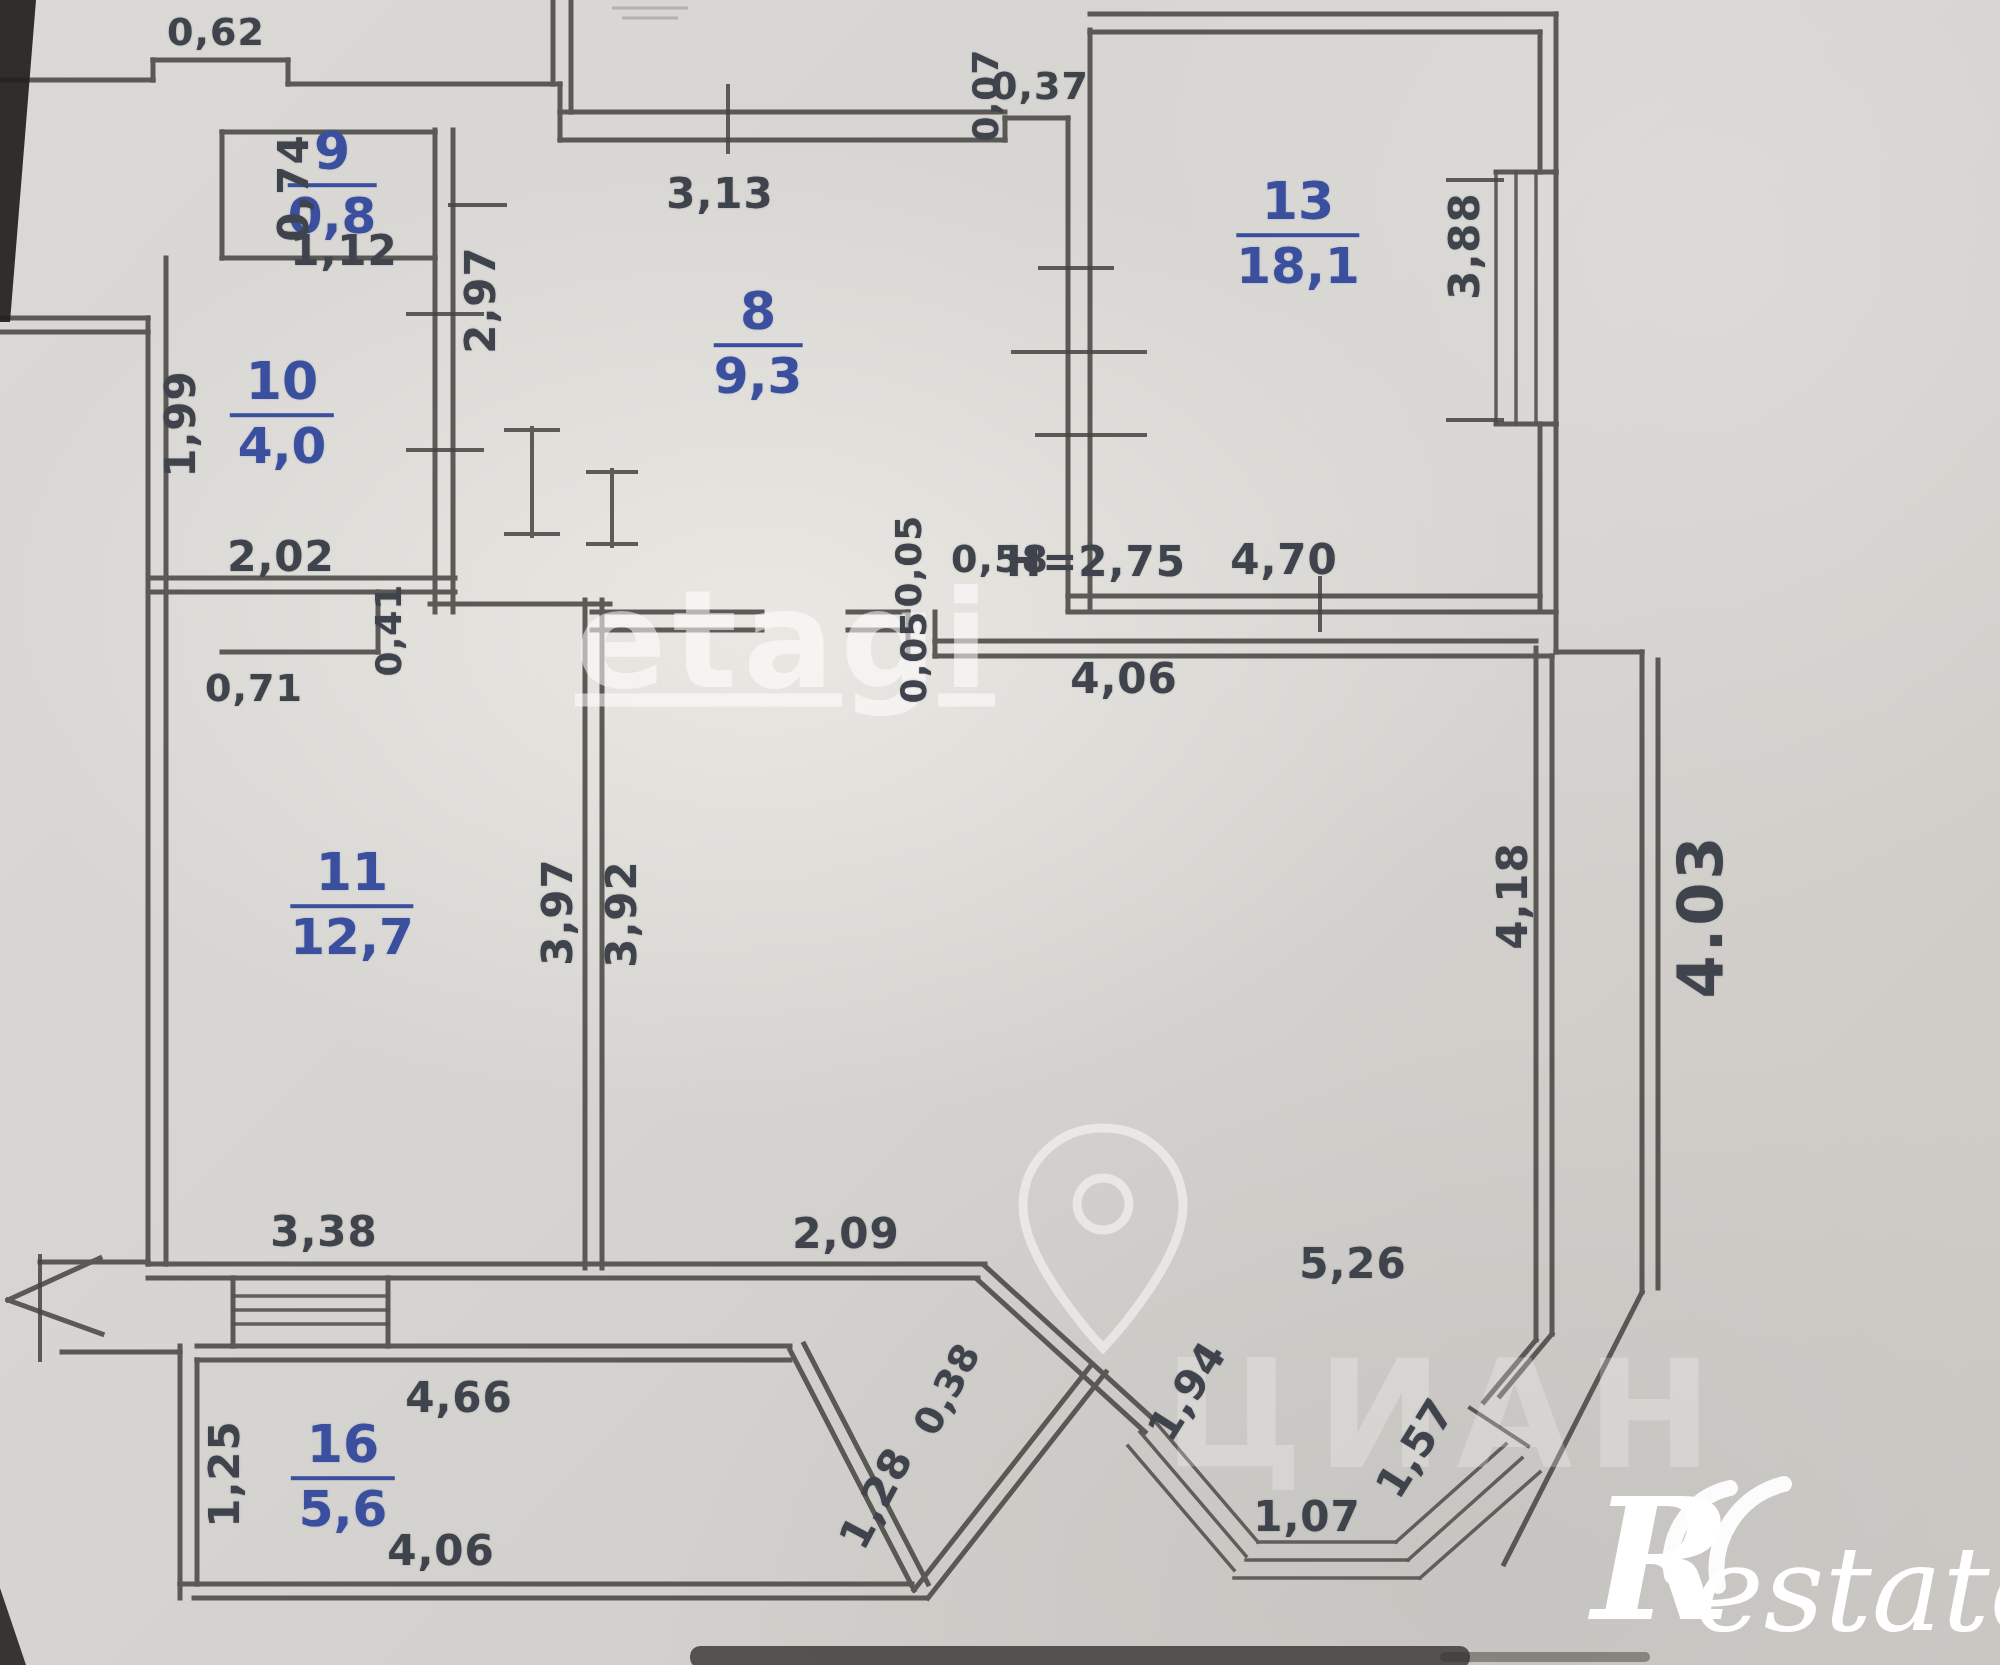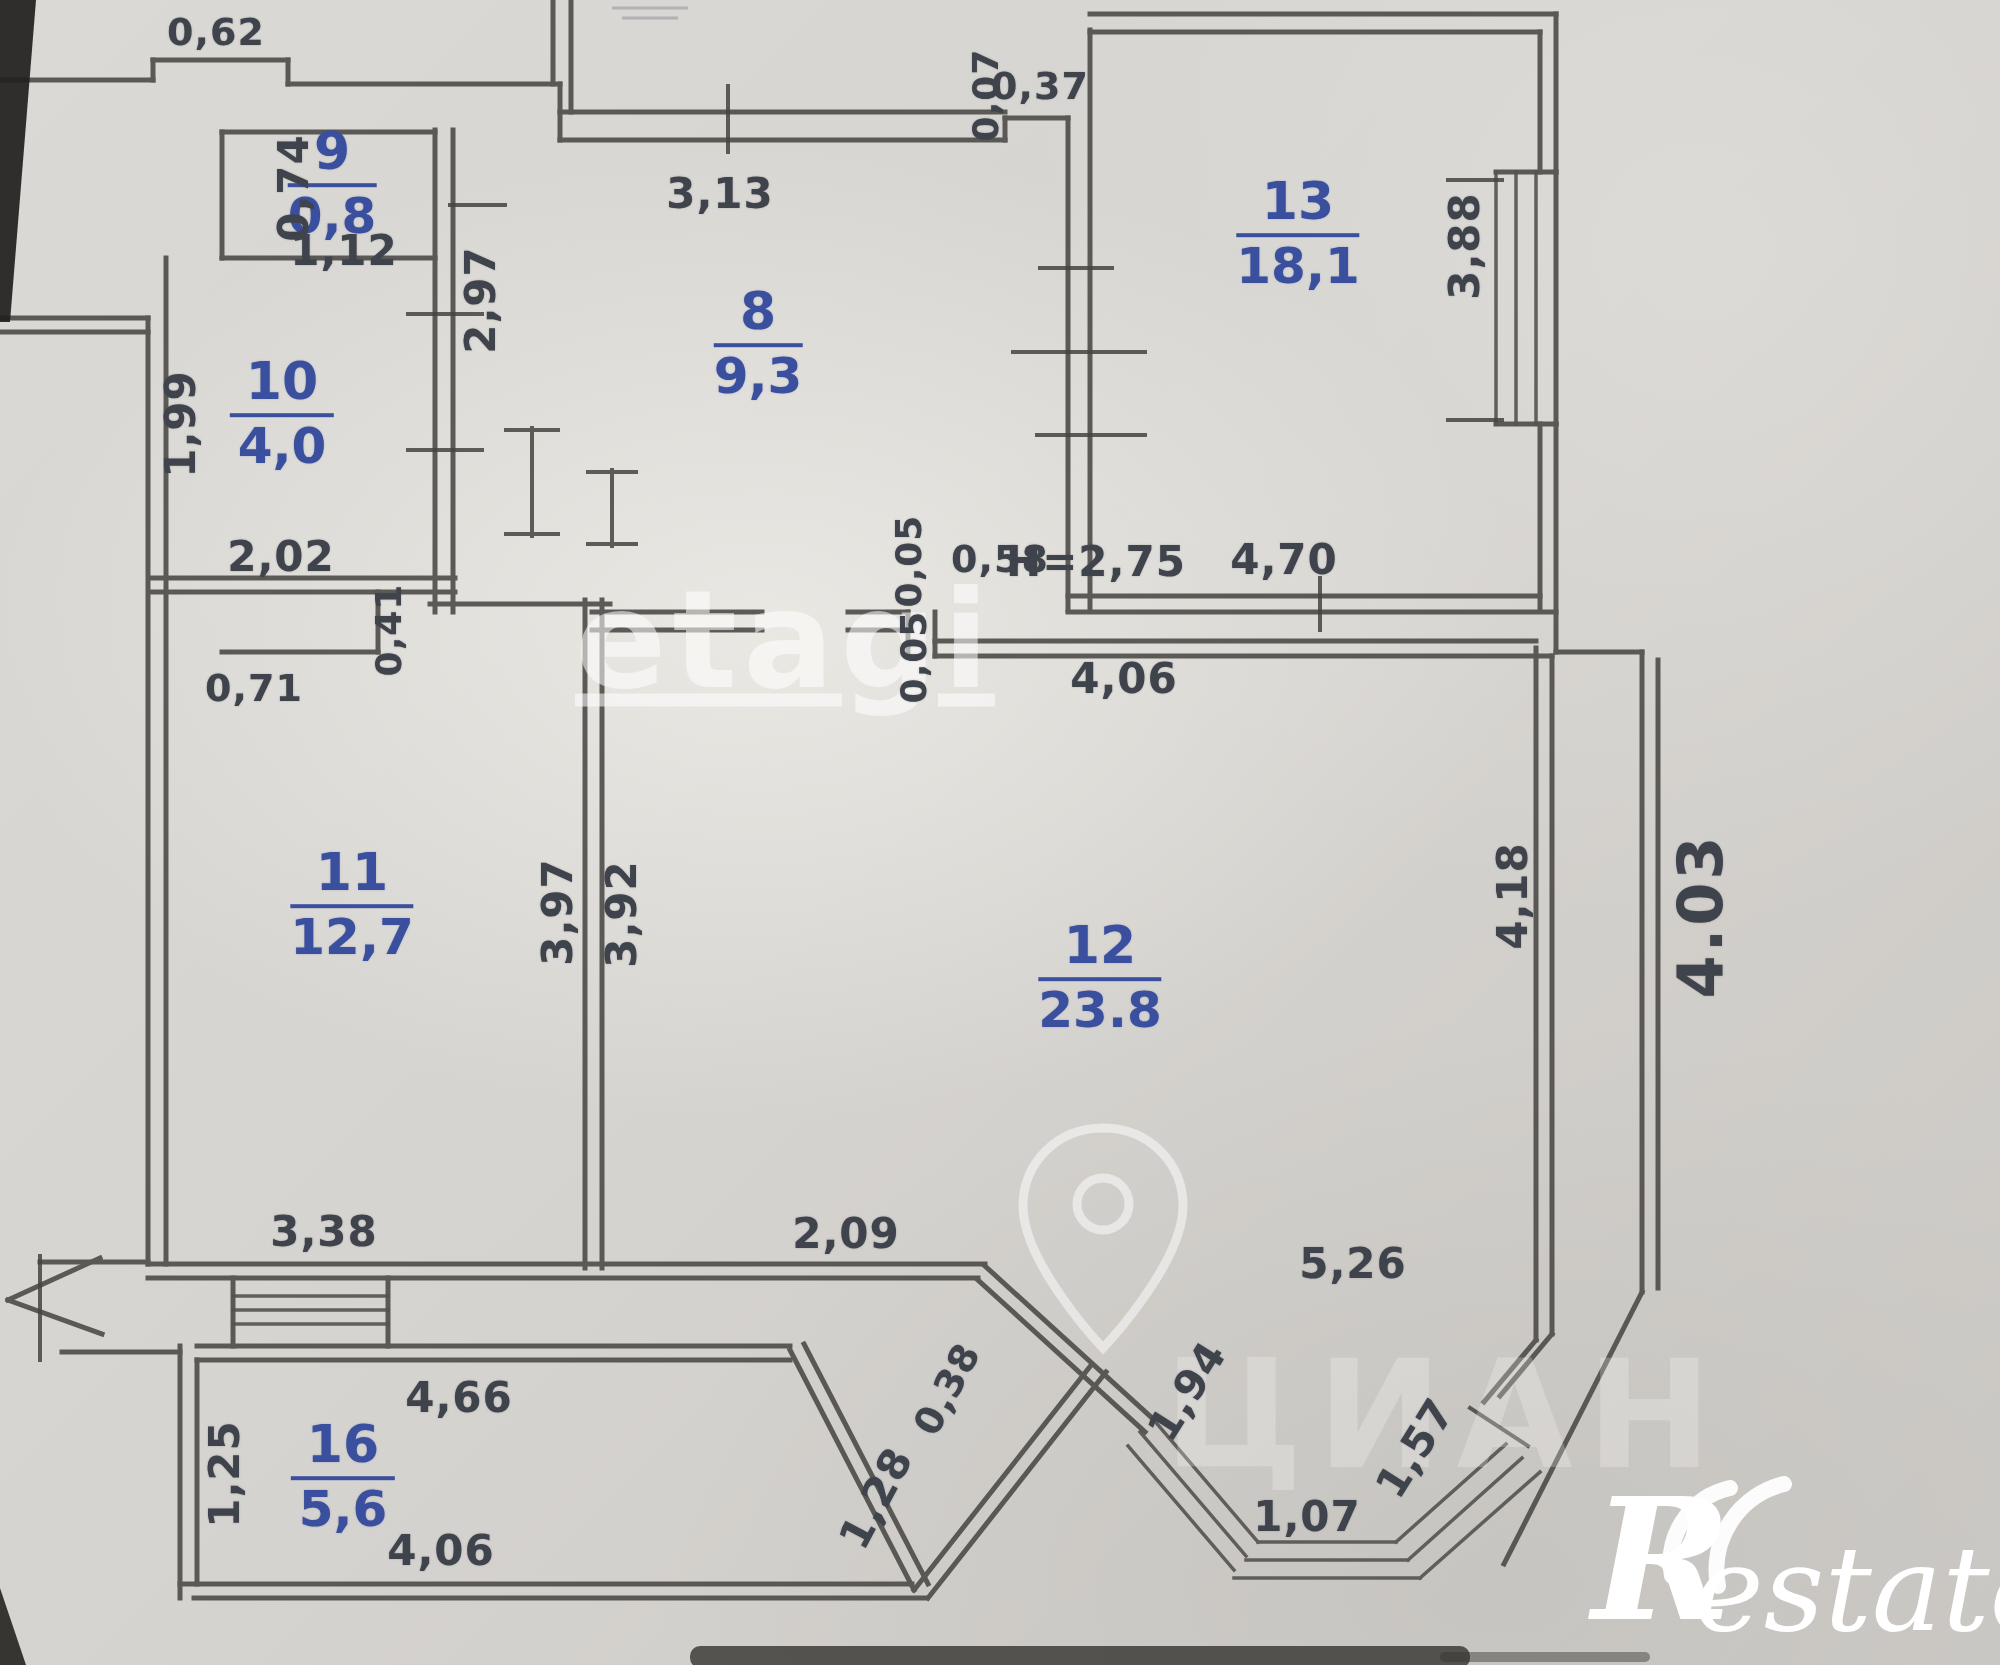--- a/index.html
+++ b/index.html
@@ -241,24 +241,20 @@
     <span class="num">8</span>
     <span class="area">9,3</span>
   </div>
   <div class="room-label" style="left:1298px;top:234px">
     <span class="num">13</span>
     <span class="area">18,1</span>
   </div>
   <div class="room-label" style="left:352px;top:905px">
     <span class="num">11</span>
     <span class="area">12,7</span>
-  </div>
-  <div class="room-label" style="left:1100px;top:978px">
-    <span class="num">12</span>
-    <span class="area">23.8</span>
   </div>
   <div class="room-label" style="left:343px;top:1477px">
     <span class="num">16</span>
     <span class="area">5,6</span>
   </div>
 
   <div class="dim tiny" style="left:216px;top:32px">0,62</div>
   <div class="dim r90" style="left:293px;top:188px">0,74</div>
   <div class="dim" style="left:344px;top:250px">1,12</div>
   <div class="dim" style="left:720px;top:193px">3,13</div>

